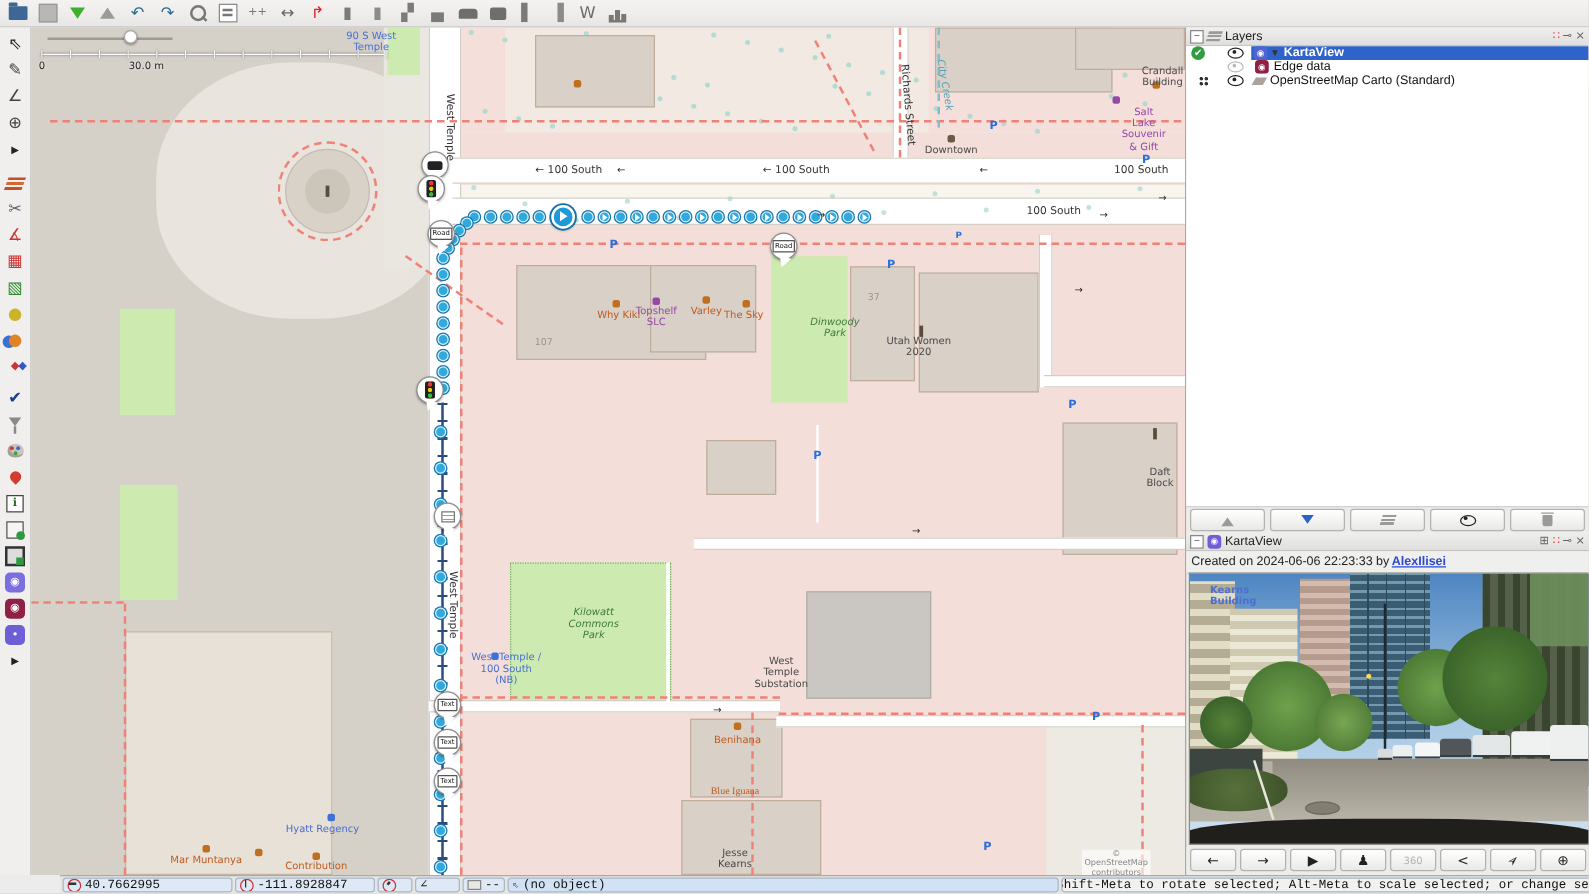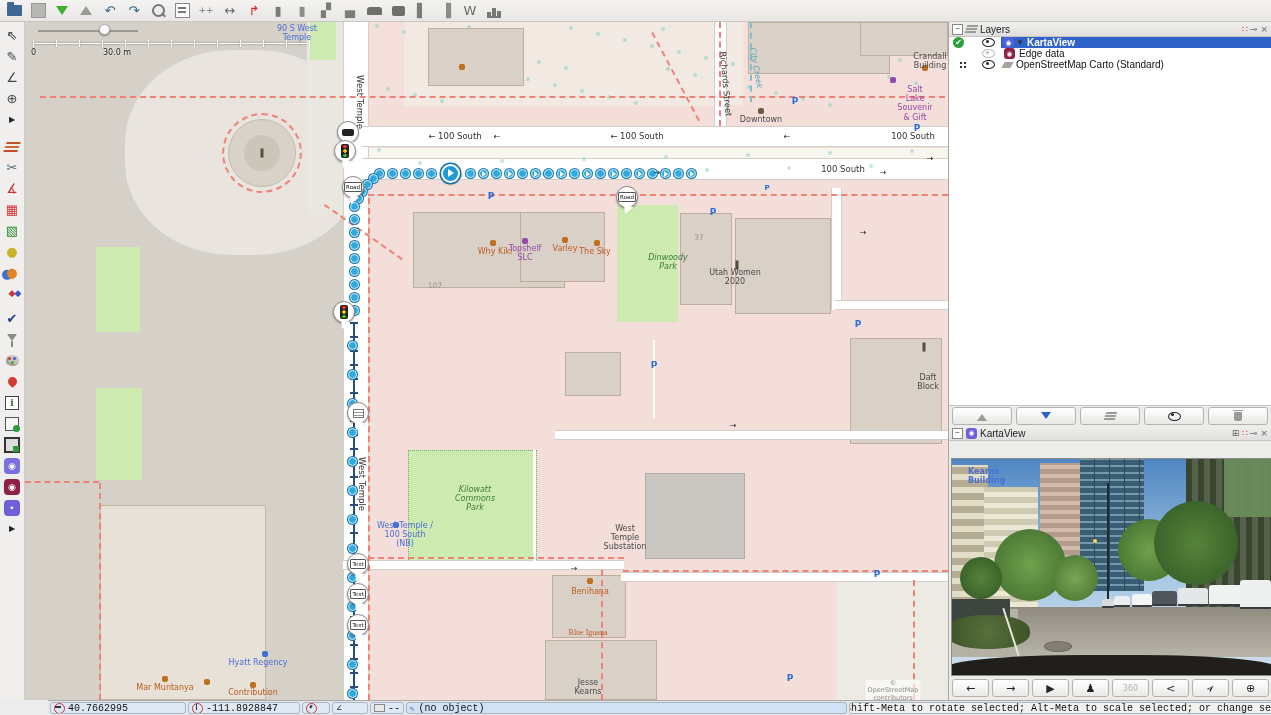--- a/index.html
+++ b/index.html
@@ -499,21 +499,21 @@
 Souvenir
 &amp; Gift</div>
       <div class="maplabel lbl-orange" style="left: 470px; top: 230px;">Why Kiki</div>
       <div class="maplabel lbl-purple" style="left: 500px; top: 231px;">Topshelf
 SLC</div>
       <div class="maplabel lbl-orange" style="left: 540px; top: 227px;">Varley</div>
       <div class="maplabel lbl-orange" style="left: 570px; top: 230px;">The Sky</div>
       <div class="maplabel lbl-green" style="left: 643px; top: 240px;">Dinwoody
 Park</div>
       <div class="maplabel lbl-num" style="left: 674px; top: 216px;">37</div>
-      <div class="maplabel lbl-num" style="left: 410px; top: 252px; margin-top: 12px;">107</div>
+      <div class="maplabel lbl-num" style="left: 410px; top: 252px;">107</div>
       <div class="maplabel " style="left: 710px; top: 255px;">Utah Women
 2020</div>
       <div class="maplabel " style="left: 903px; top: 360px;">Daft
 Block</div>
       <div class="maplabel lbl-blue" style="left: 380px; top: 513px;">West Temple /
 100 South
 (NB)</div>
       <div class="maplabel lbl-green" style="left: 450px; top: 477px;">Kilowatt
 Commons
 Park</div>
@@ -640,20 +640,24 @@
     <div class="phead">
       <span class="collapse-box">−</span>
       <span class="app11" style="background:#6f5fd6">◉</span>
       <span class="title">KartaView</span>
       <span class="spacer"></span>
       <span class="hicon">⊞</span>
       <span class="hicon hred">∷</span>
       <span class="hicon">⊸</span>
       <span class="hicon">×</span>
     </div>
+    <div id="kv-created">
+      <span>Created on 2024-06-06 22:23:33 by </span>
+      <a href="#">AlexIlisei</a>
+    </div>
     <div id="photo">
       <div class="ph-bldA"></div>
       <div class="ph-bldB"></div>
       <div class="ph-brick"></div>
       <div class="ph-tower"></div>
       <div class="ph-right"></div>
       <div class="ph-rlight"></div>
       <div class="ph-pole"></div>
       <div class="ph-ylight"></div>
       <div class="ph-redcar"></div>

